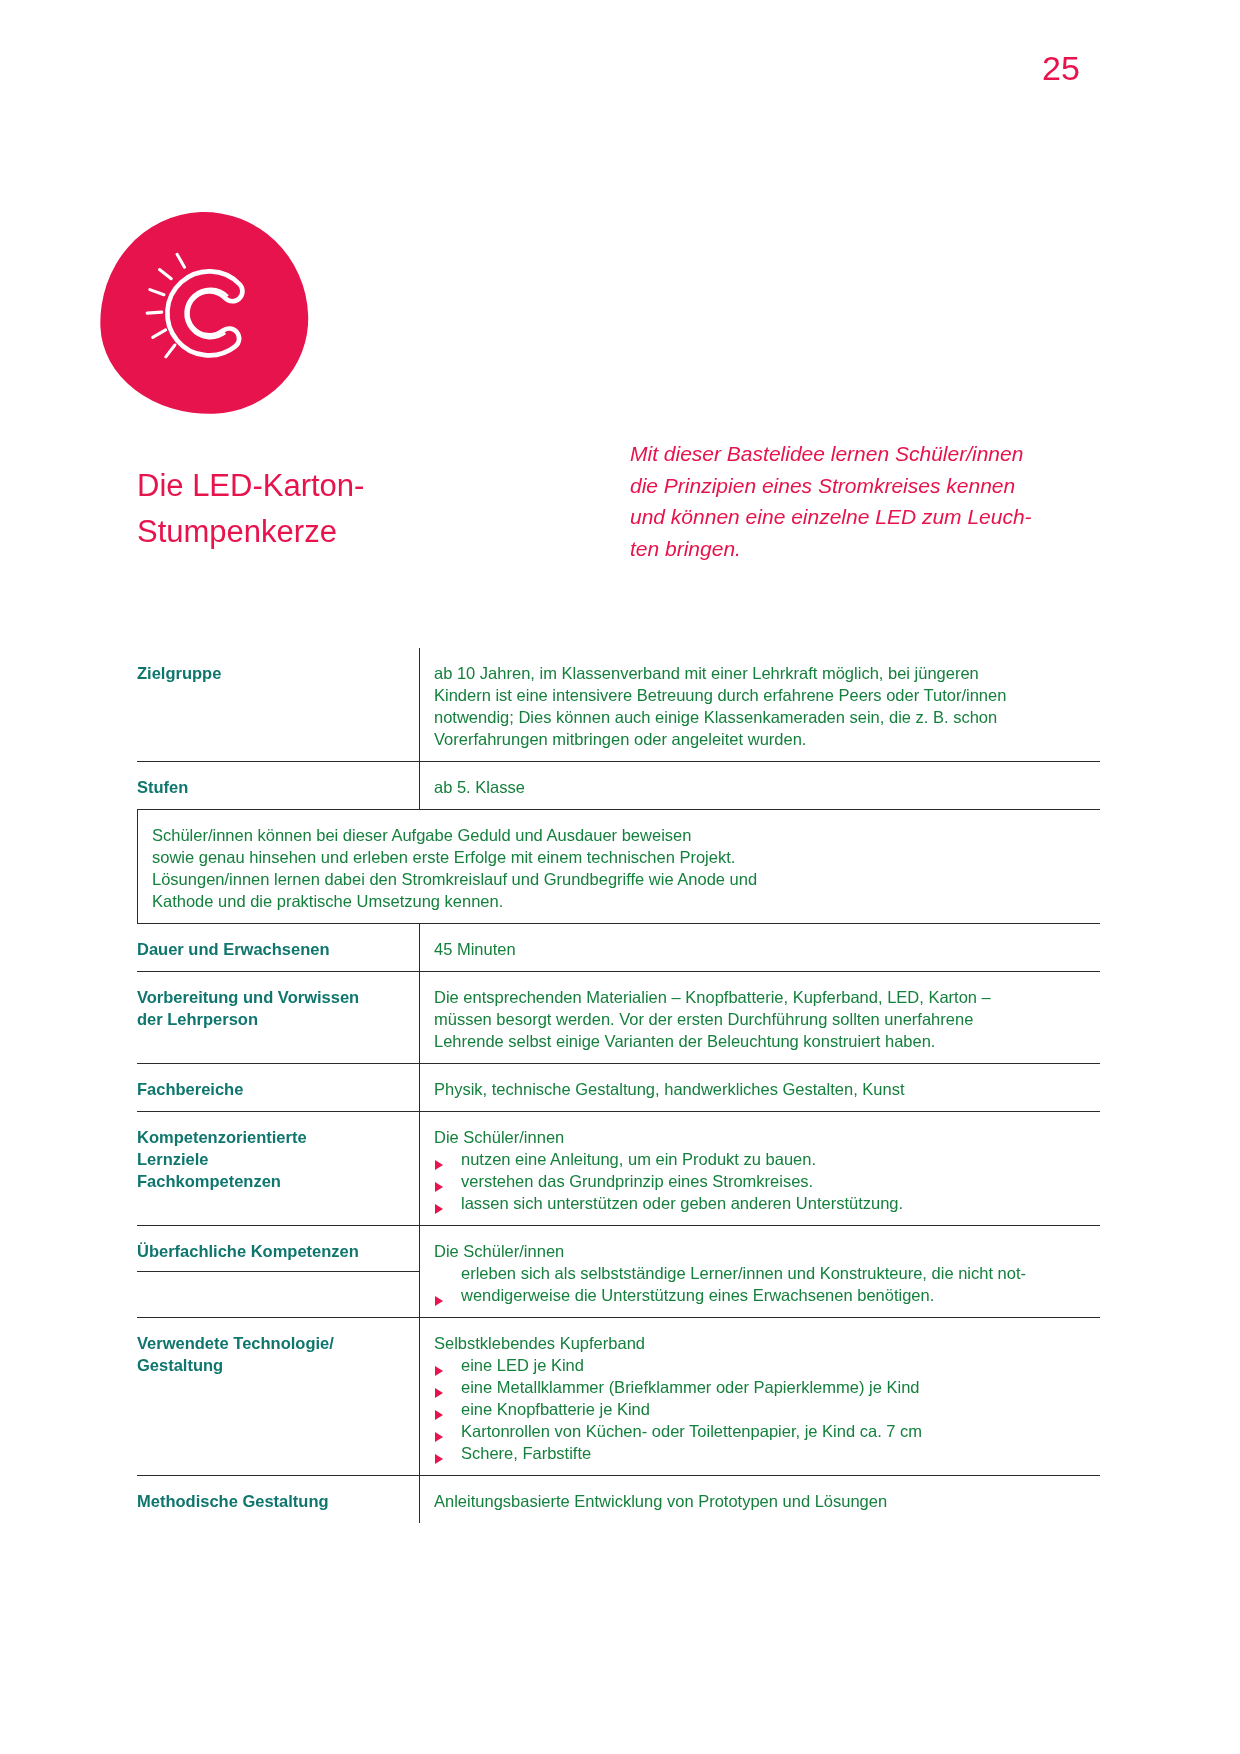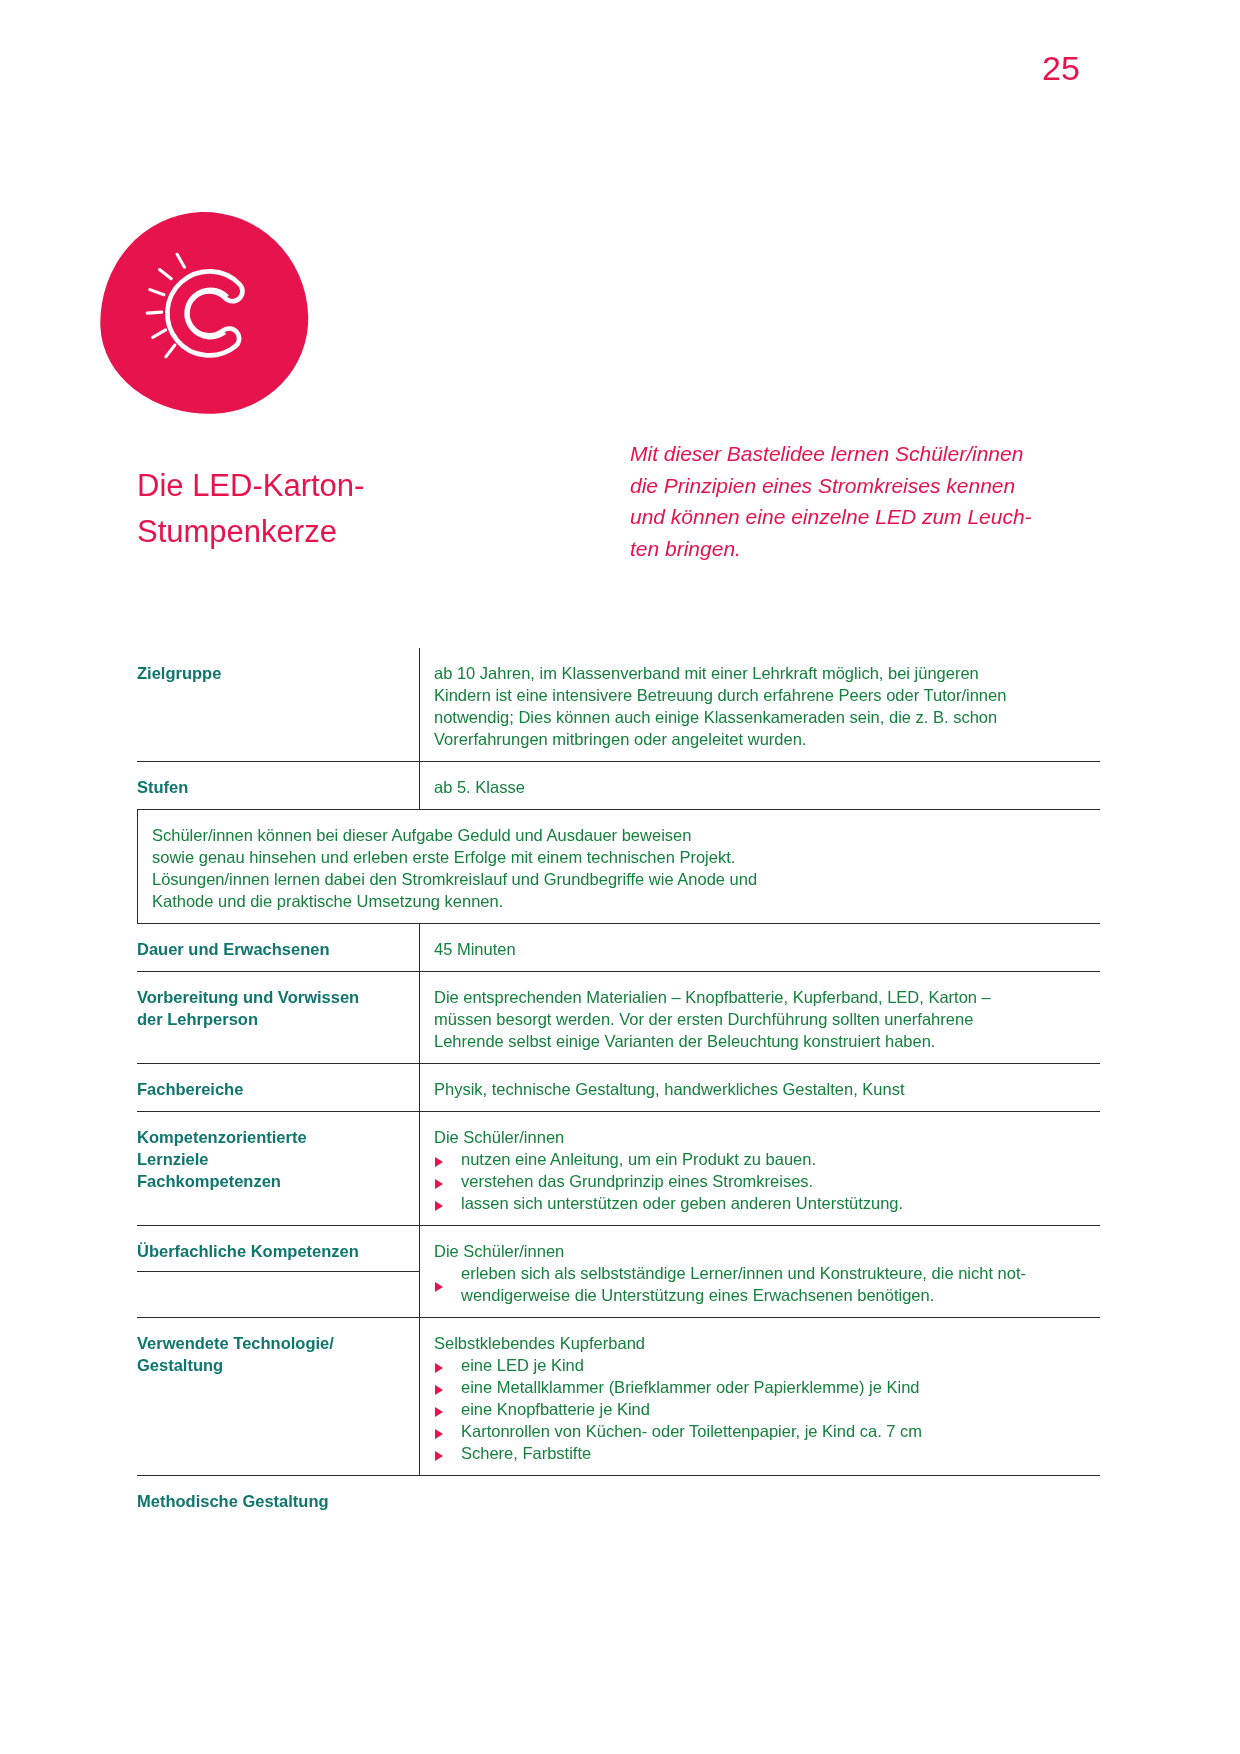--- a/index.html
+++ b/index.html
@@ -65,21 +65,21 @@
   }
   .cell-content {
     flex:1 1 auto; box-sizing:border-box;
     border-left:1px solid #2b2b2b;
     padding:14px 10px 11px 14px;
     font-size:16.5px; line-height:22px;
     color:#15803d;
   }
   .label-line, .content-line, .bullet-line { white-space:nowrap; }
 
-  .bullet-item { display:flex; align-items:center; }
+  .bullet-item { display:flex; align-items:flex-end; }
   .bullet-marker {
     flex:0 0 auto;
     width:0; height:0; margin:6px 0 0 1px;
     border-left:8px solid #e6134c;
     border-top:5px solid transparent;
     border-bottom:5px solid transparent;
   }
   .bullet-text { margin-left:18px; }
 </style>
 </head>
@@ -255,14 +255,17 @@
           <div class="bullet-text">
             <div class="bullet-line">Schere, Farbstifte</div>
           </div>
         </div>
       </div>
     </div>
     <div class="t-row last">
       <div class="cell-label">
         <div class="label-line">Methodische Gestaltung</div>
       </div>
+      <div class="cell-content">
+        <div class="content-line">Anleitungsbasierte Entwicklung von Prototypen und Lösungen</div>
+      </div>
     </div>
   </div>
 
 </body></html>

